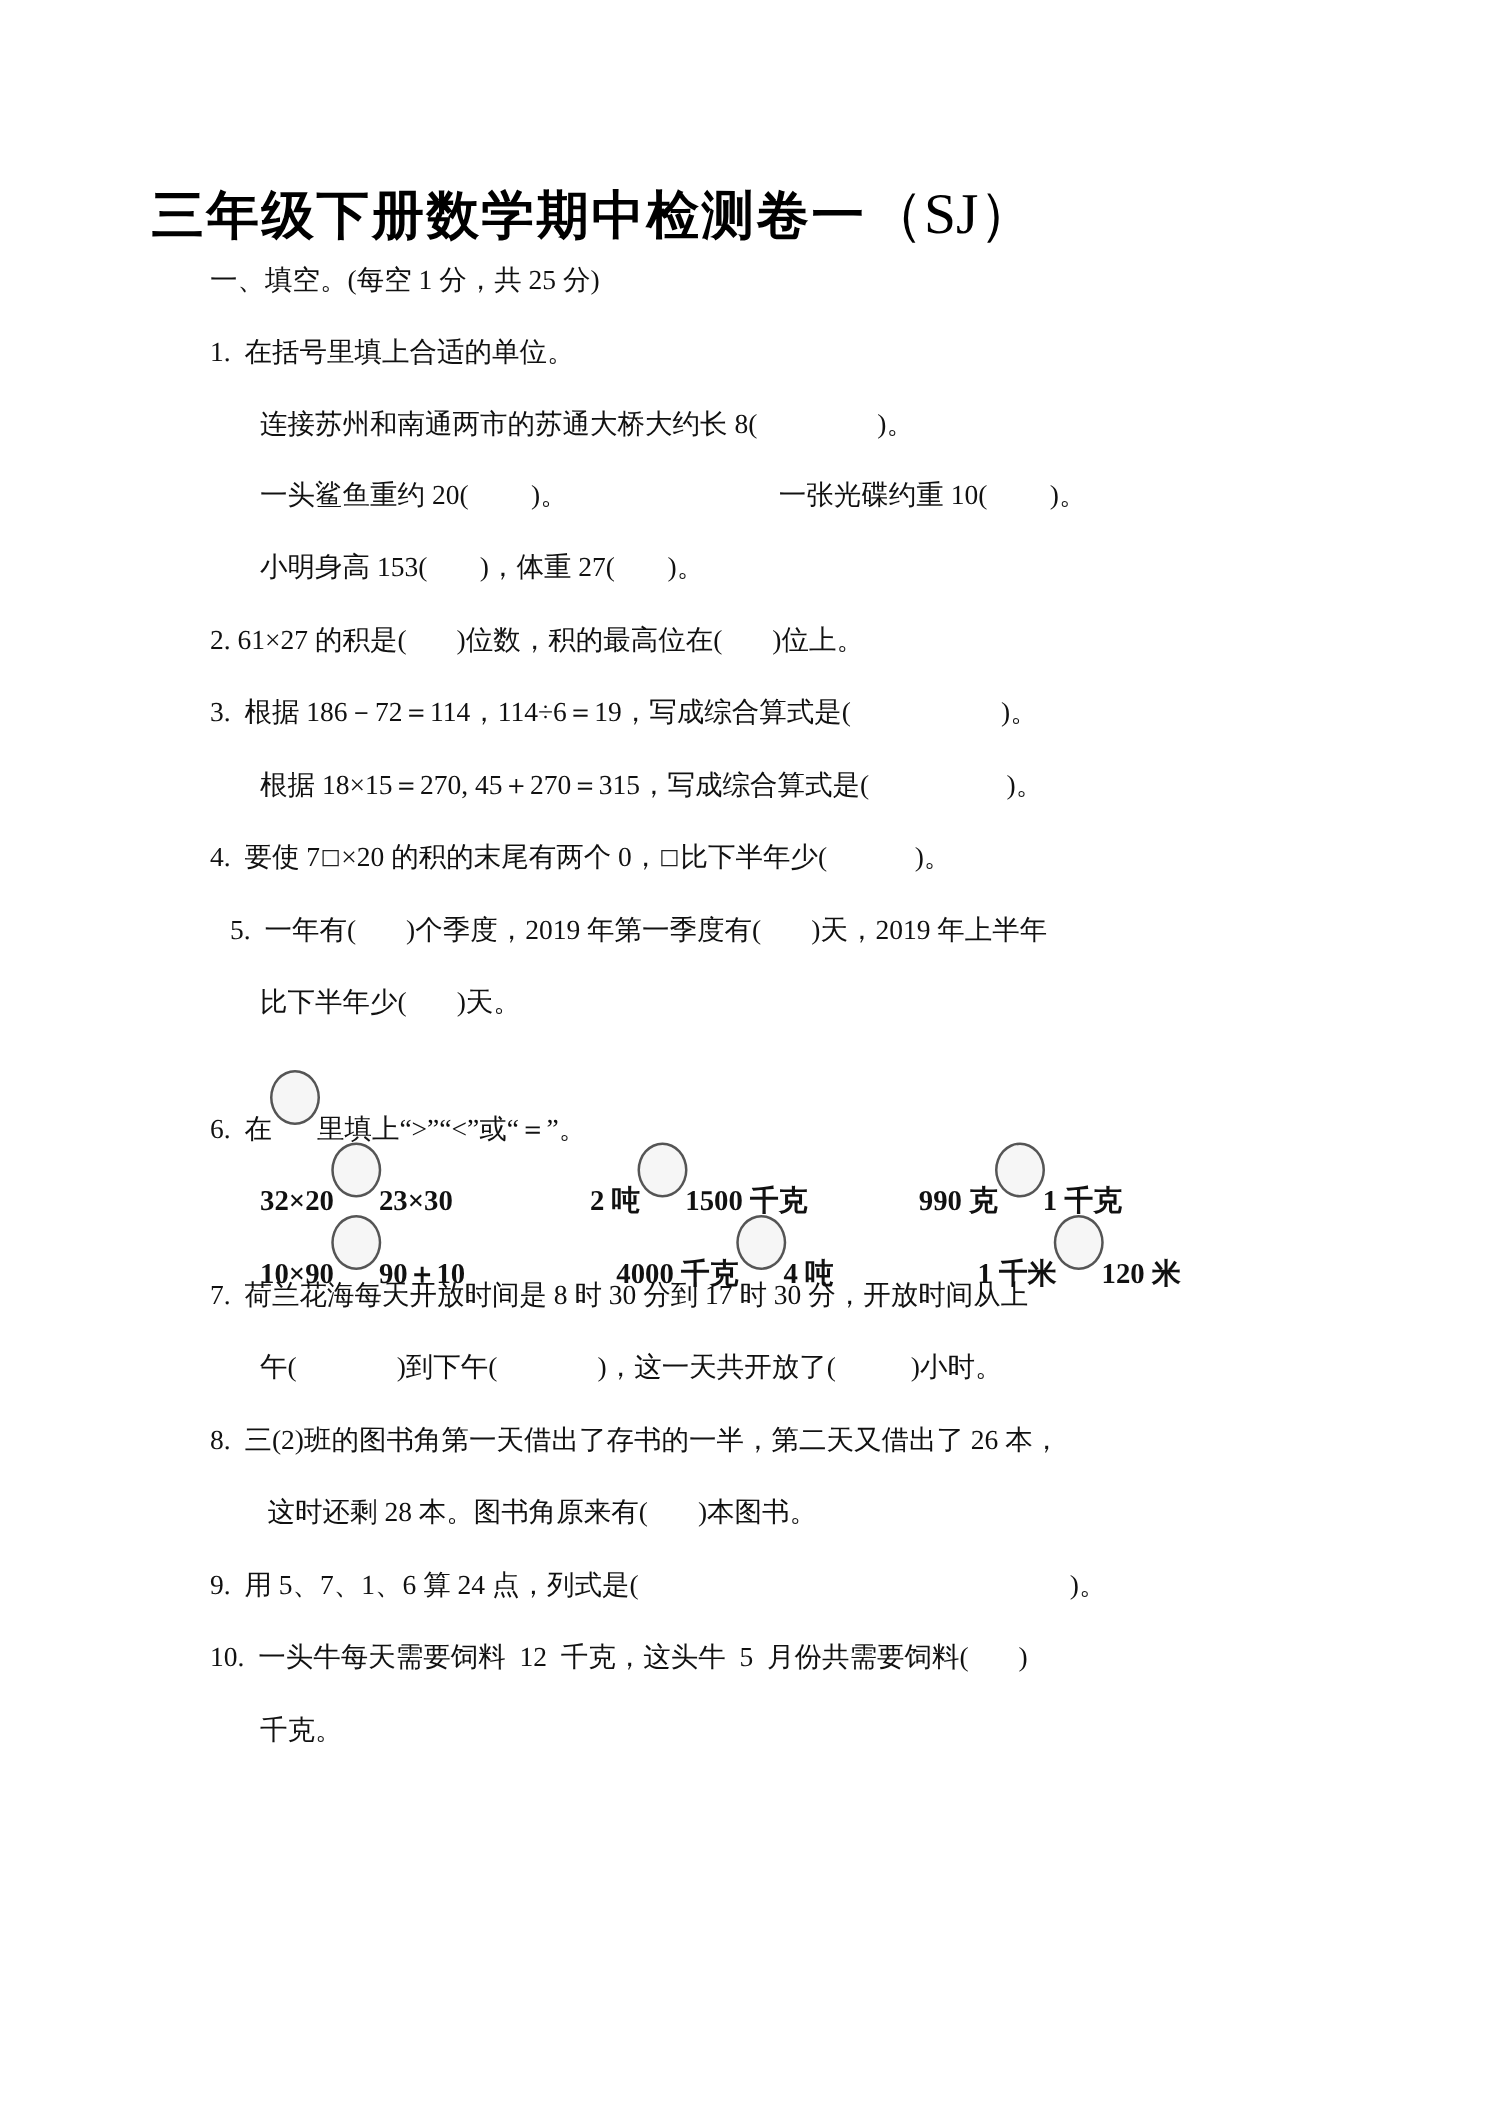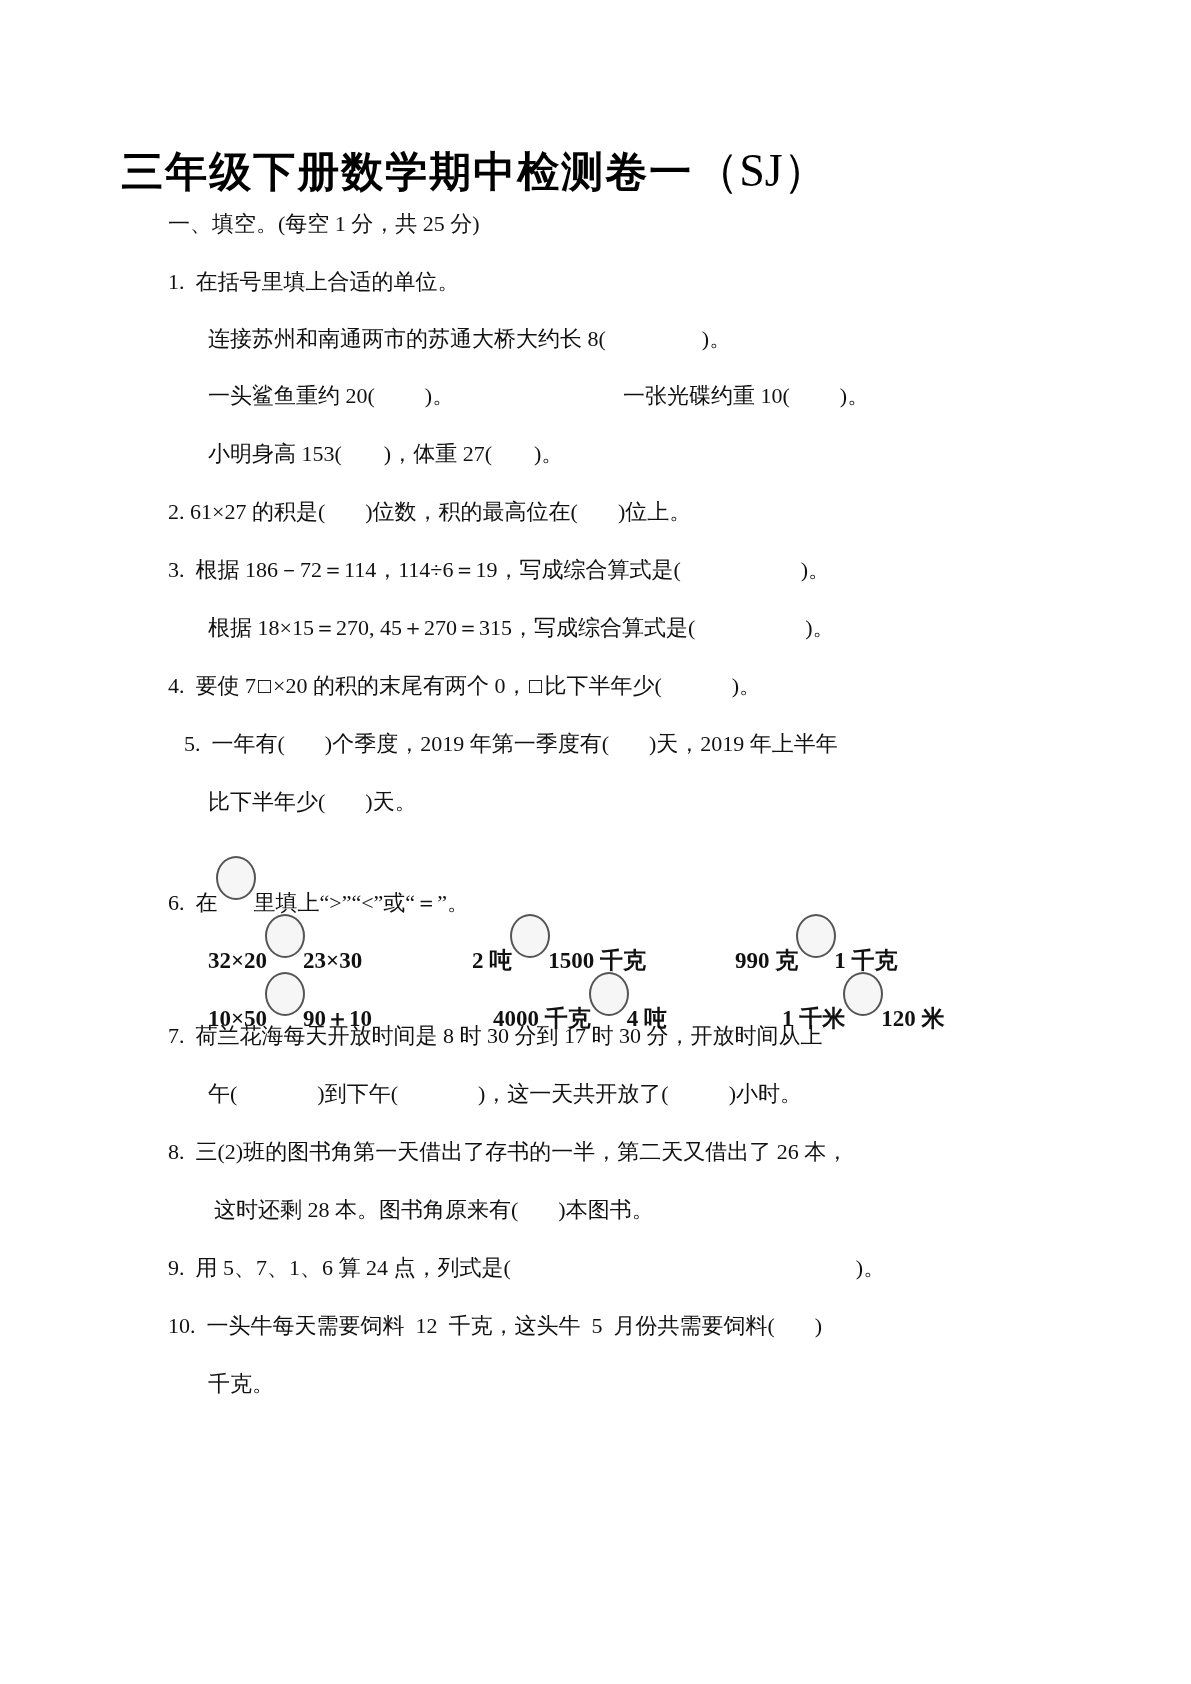--- a/index.html
+++ b/index.html
@@ -38,21 +38,21 @@
 <div class="line" style="top:670px;left:168px;"><span>4.  要使 7</span><span class="sq"></span><span>×20 的积的末尾有两个 0，</span><span class="sq"></span><span>比下半年少(</span><span class="blank" style="width:70px"></span><span>)。</span></div>
 
 <div class="line" style="top:728px;left:168px;margin-left:16px;"><span>5.  一年有(</span><span class="blank" style="width:40px"></span><span>)个季度，2019 年第一季度有(</span><span class="blank" style="width:40px"></span><span>)天，2019 年上半年</span></div>
 <div class="line" style="top:786px;left:208px;"><span>比下半年少(</span><span class="blank" style="width:40px"></span><span>)天。</span></div>
 
 <div class="line" style="top:856px;left:168px;"><span>6.  在</span><span class="circ"></span><span>里填上“&gt;”“&lt;”或“＝”。</span></div>
 
 <div class="cell" style="top:914px;left:208px;"><span>32×20</span><span class="circ"></span><span>23×30</span></div>
 <div class="cell" style="top:914px;left:472px;"><span>2 吨</span><span class="circ"></span><span>1500 千克</span></div>
 <div class="cell" style="top:914px;left:735px;"><span>990 克</span><span class="circ"></span><span>1 千克</span></div>
-<div class="cell" style="top:972px;left:208px;"><span>10×50</span><span class="circ"></span><span>90＋10</span></div>
+<div class="cell" style="top:972px;left:208px;"><span>10×90</span><span class="circ"></span><span>90＋10</span></div>
 <div class="cell" style="top:972px;left:472px;margin-left:21px;"><span>4000 千克</span><span class="circ"></span><span>4 吨</span></div>
 <div class="cell" style="top:972px;left:764px;margin-left:18px;"><span>1 千米</span><span class="circ"></span><span>120 米</span></div>
 
 <div class="line" style="top:1020px;left:168px;text-align:center;">7.  荷兰花海每天开放时间是 8 时 30 分到 17 时 30 分，开放时间从上</div>
 <div class="line" style="top:1078px;left:208px;"><span>午(</span><span class="blank" style="width:80px"></span><span>)到下午(</span><span class="blank" style="width:80px"></span><span>)，这一天共开放了(</span><span class="blank" style="width:60px"></span><span>)小时。</span></div>
 
 <div class="line" style="top:1136px;left:168px;">8.  三(2)班的图书角第一天借出了存书的一半，第二天又借出了 26 本，</div>
 <div class="line" style="top:1194px;left:214px;"><span>这时还剩 28 本。图书角原来有(</span><span class="blank" style="width:40px"></span><span>)本图书。</span></div>
 
 <div class="line" style="top:1252px;left:168px;"><span>9.  用 5、7、1、6 算 24 点，列式是(</span><span class="blank" style="width:345px"></span><span>)。</span></div>

